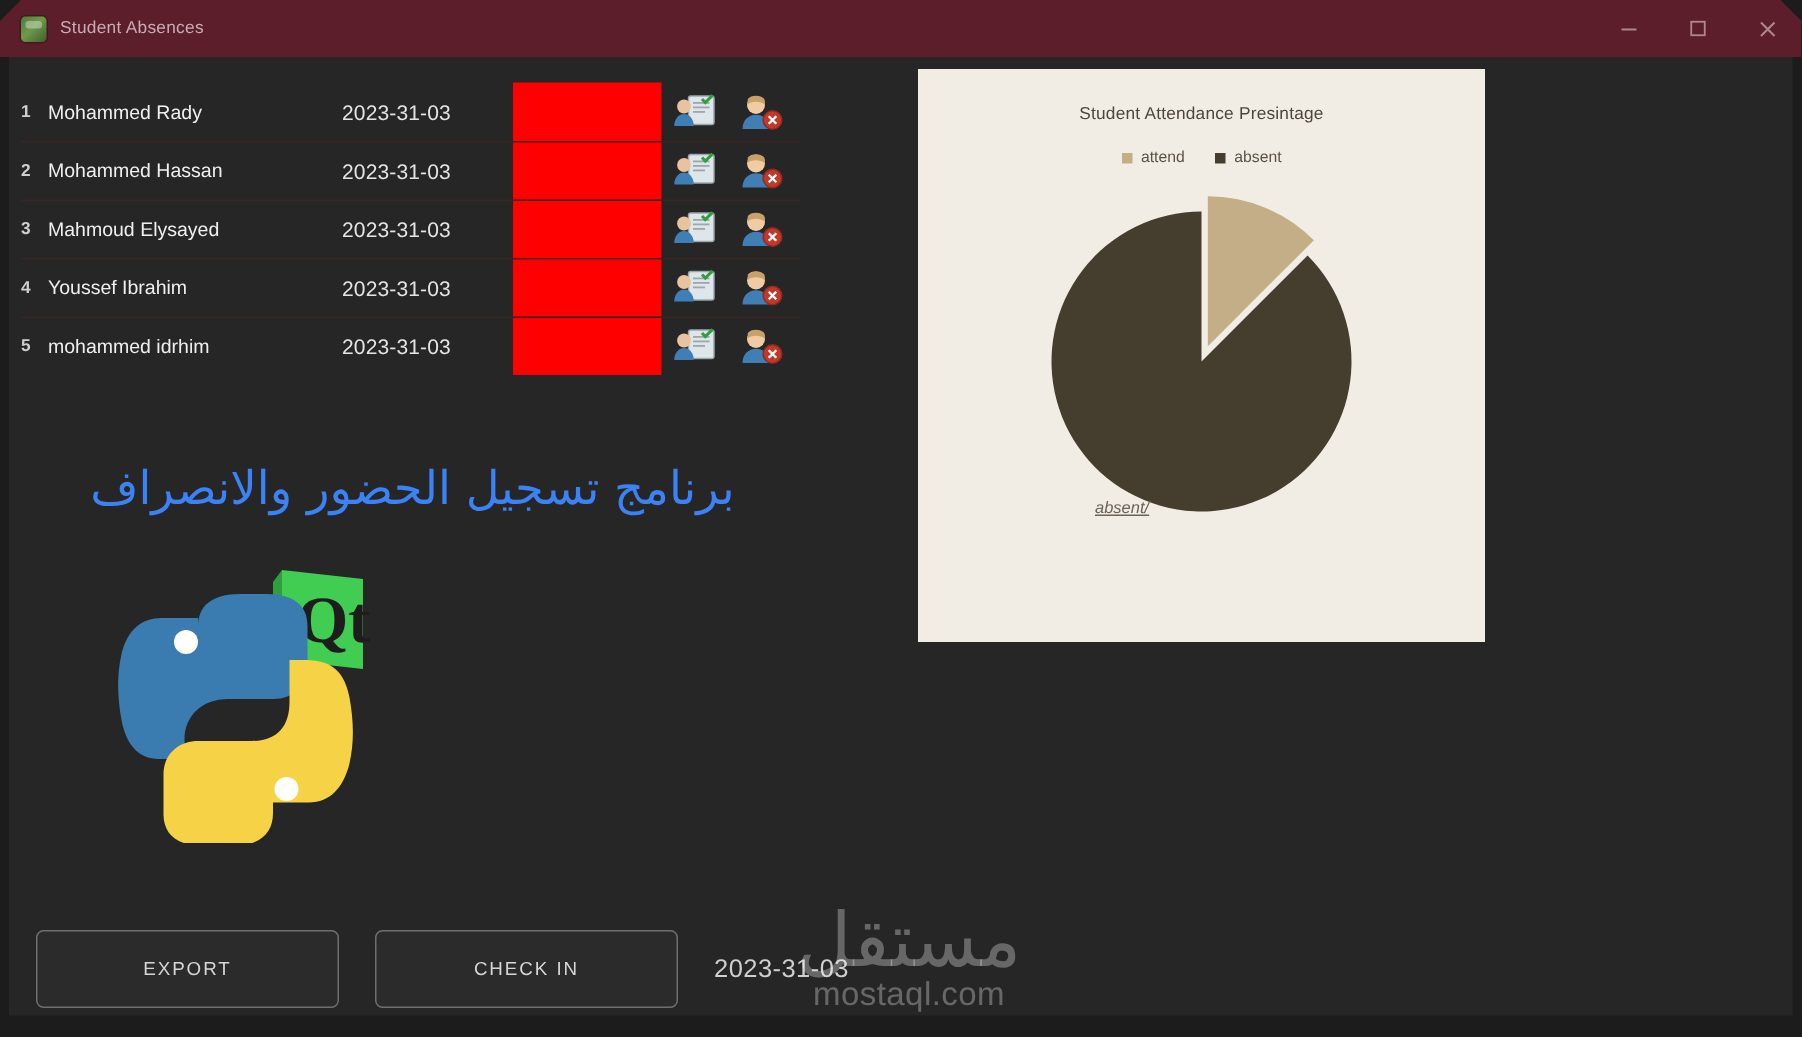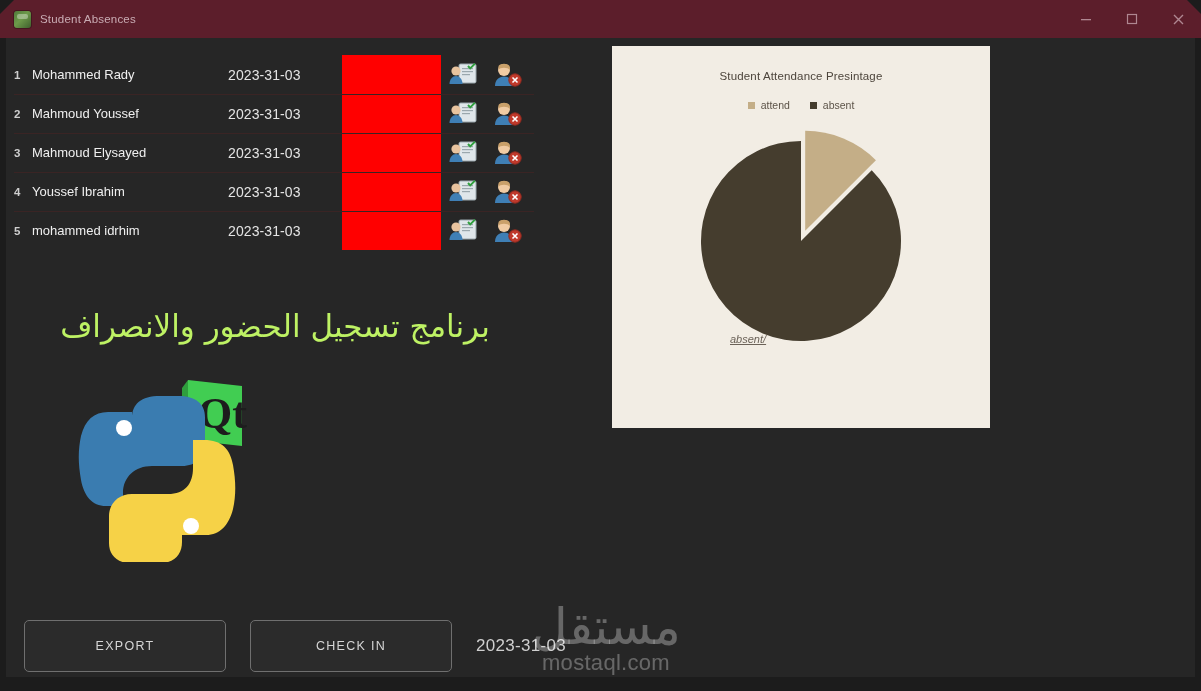--- a/index.html
+++ b/index.html
@@ -152,21 +152,21 @@
 
   
   .arabic-caption {
     position: absolute;
     left: 55px;
     top: 308px;
     width: 440px;
     text-align: center;
     font-family: "DejaVu Sans", sans-serif;
     font-size: 31px;
-    color: #bef264;
+    color: #3b82f6;
     direction: rtl;
     white-space: nowrap;
     z-index: 5;
   }
 
   
   .logo-block {
     position: absolute;
     left: 70px;
     top: 376px;
@@ -370,21 +370,21 @@
   <circle cx="12" cy="8" r="6" fill="#f0cba3"></circle>
   <path d="M6.5 4 c2-3 9-3 11 0 c1 2 0 4 0 4 c-1-3-10-3-11 0 z" fill="#c9a06a"></path>
   <path d="M3 24 c0-6 4-9.5 9-9.5 s9 3.5 9 9.5 z" fill="#3f7fb5"></path>
   <circle cx="23" cy="18" r="6.2" fill="#c0392b" stroke="#8e2b20" stroke-width="1"></circle>
   <path d="M20.5 15.5 L25.5 20.5 M25.5 15.5 L20.5 20.5" stroke="#ffffff" stroke-width="1.6"></path>
 </svg>
         </span>
       </div>
       <div class="srow">
         <span class="s-index">2</span>
-        <span class="s-name">Mahmoud Youssef</span>
+        <span class="s-name">Mohammed Hassan</span>
         <span class="s-date">2023-31-03</span>
         <span class="s-status"></span>
         <span class="s-act">
           <svg width="30" height="26" viewBox="0 0 30 26">
   <rect x="11" y="2" width="17" height="19" rx="1.5" fill="#dfe6ea" stroke="#9aa7ad" stroke-width="1"></rect>
   <rect x="14" y="6" width="11" height="1.2" fill="#9aa7ad"></rect>
   <rect x="14" y="9" width="11" height="1.2" fill="#9aa7ad"></rect>
   <rect x="14" y="12" width="8" height="1.2" fill="#9aa7ad"></rect>
   <path d="M20 4 l2.2 2.4 L27 1.6" stroke="#2f9e3d" stroke-width="2" fill="none"></path>
   <circle cx="8" cy="9" r="4.6" fill="#e8c39e"></circle>

